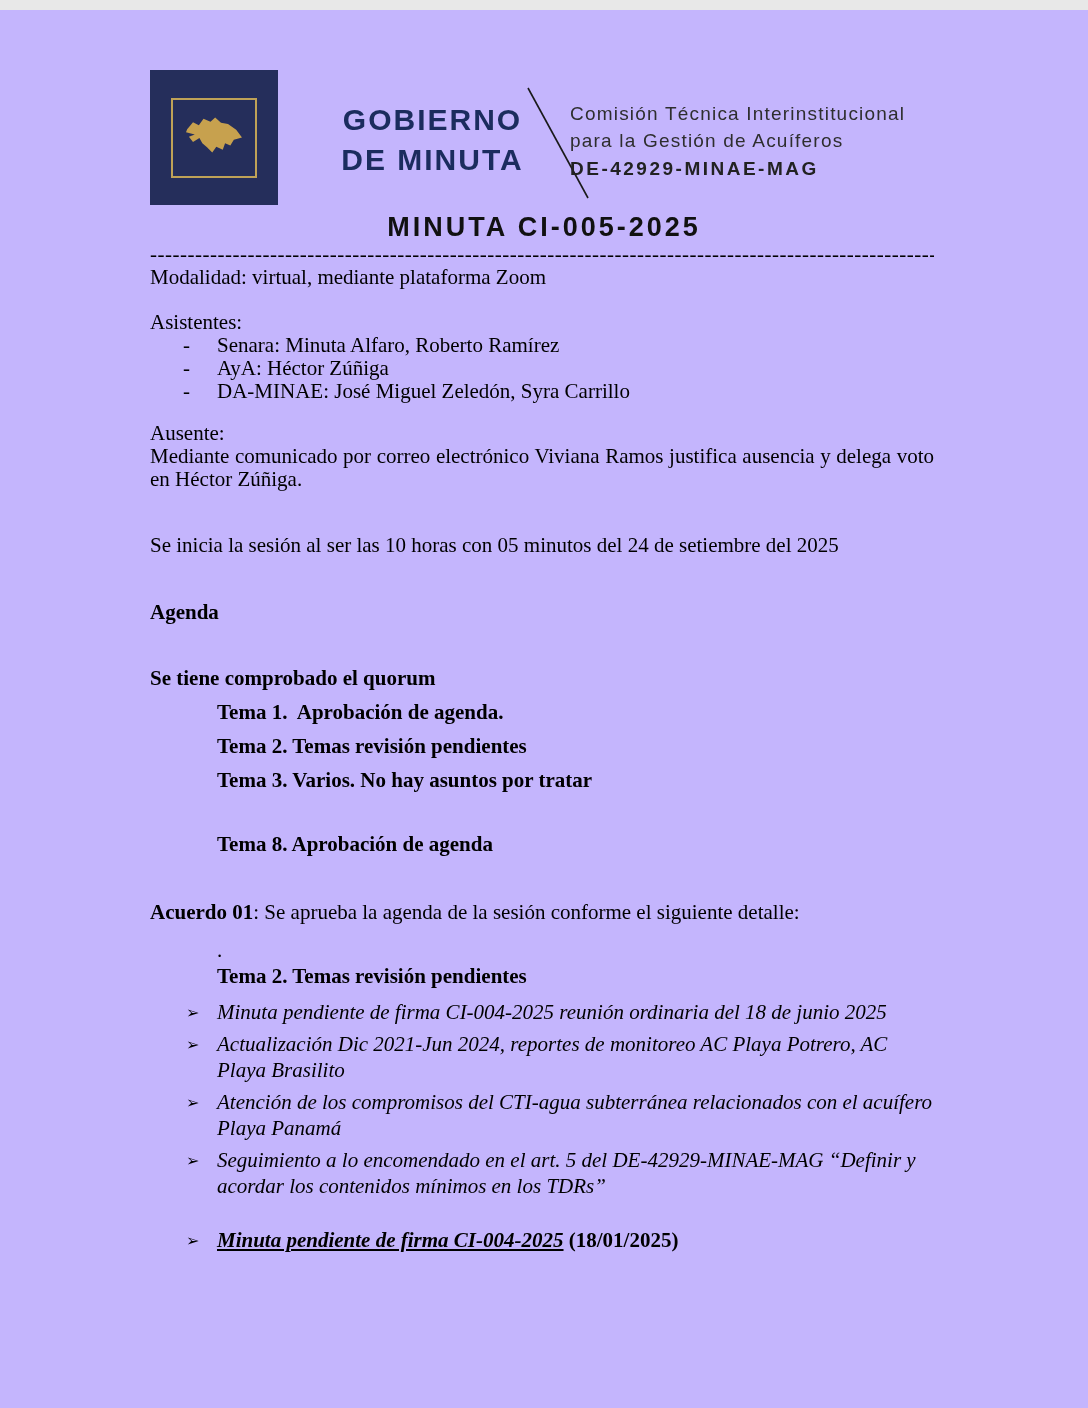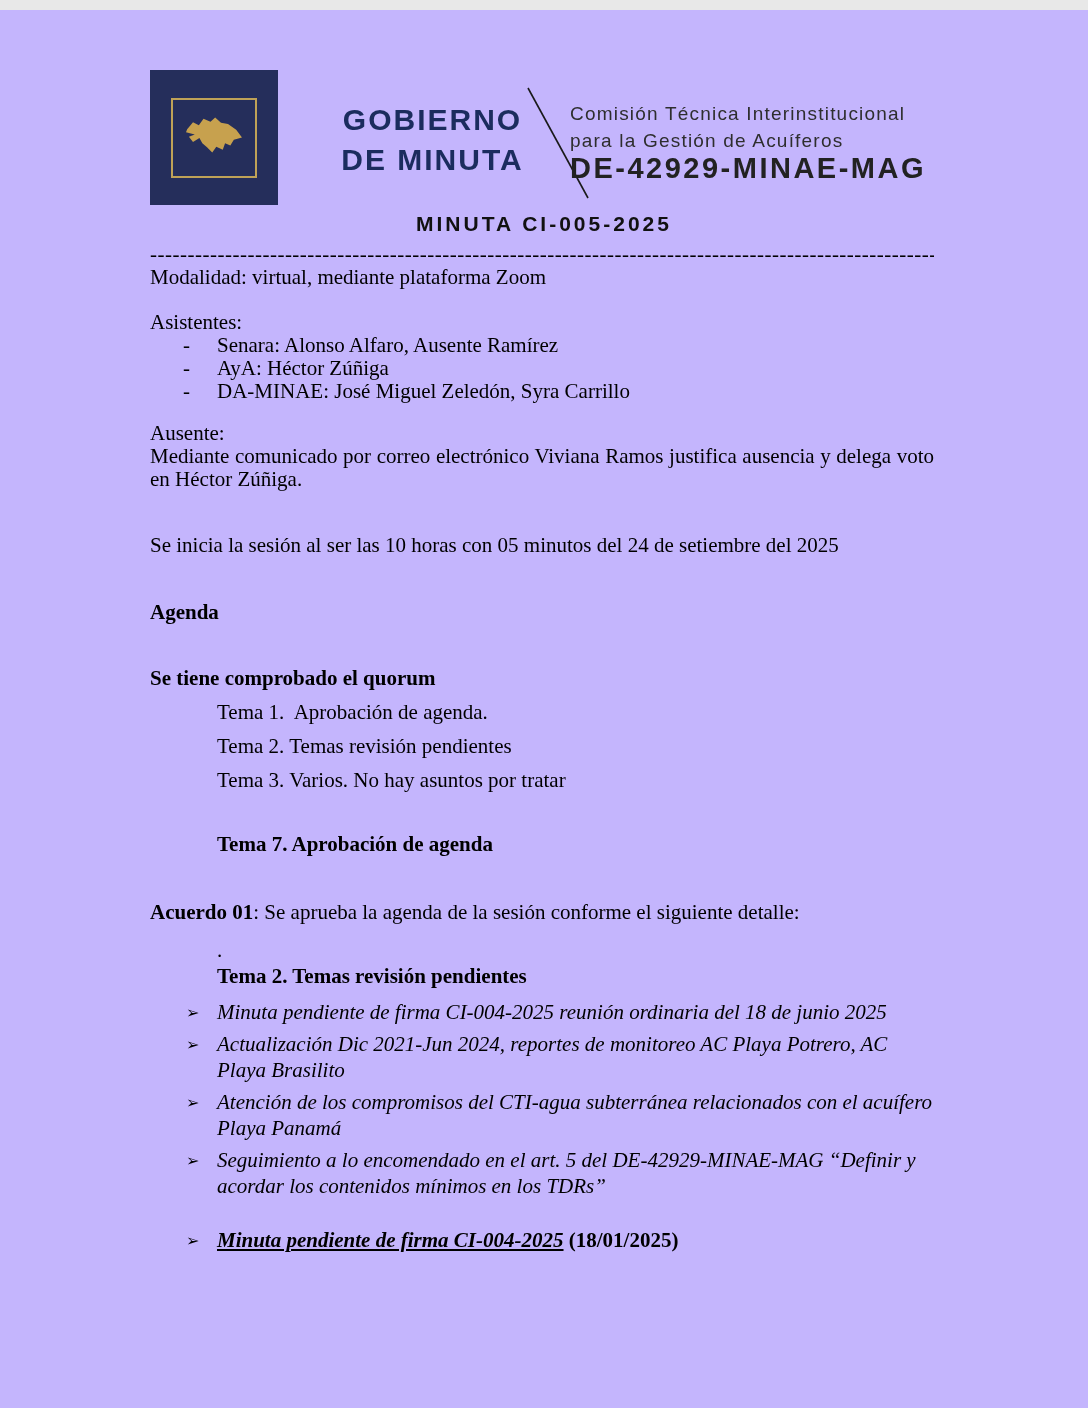--- a/index.html
+++ b/index.html
@@ -32,44 +32,44 @@
     font-weight:800;font-size:30px;line-height:40px;
     letter-spacing:2px;color:#1b2c5e;
   }
   .diagonal-line{position:absolute;left:518px;top:72px;}
   .org-block{
     position:absolute;left:570px;top:90px;width:375px;
     font-family:"Liberation Sans", sans-serif;
     color:#2e2e2e;
   }
   .org-line{font-size:19px;line-height:27px;font-weight:400;letter-spacing:1.2px;}
-  .org-decree{font-size:29px;line-height:29px;font-weight:700;letter-spacing:2.5px;color:#222;}
+  .org-decree{font-size:19px;line-height:29px;font-weight:700;letter-spacing:2.5px;color:#222;}
   .doc-title{
     position:absolute;left:0;top:202px;width:1088px;
     text-align:center;
     font-family:"Liberation Sans", sans-serif;
-    font-size:21px;font-weight:600;letter-spacing:3px;color:#111;
+    font-size:27px;font-weight:600;letter-spacing:3px;color:#111;
   }
   
   .body-col{
     position:absolute;left:150px;top:232px;width:784px;
     font-size:21px;line-height:23px;
   }
   .dashes{
     white-space:nowrap;overflow:hidden;
     height:24px;line-height:24px;letter-spacing:0.5px;
   }
   p{margin:0;}
   .just{text-align:justify;}
   .bold{font-weight:bold;}
   .ind{padding-left:67px;}
   ul{list-style:none;margin:0;padding:0;}
   .dash-list li{position:relative;padding-left:67px;}
   .dash-list .marker{position:absolute;left:33px;top:0;}
-  .agenda-list li{padding-left:67px;margin-bottom:11px;white-space:pre-wrap;}
+  .agenda-list li{padding-left:67px;margin-bottom:11px;white-space:pre-wrap;font-weight:bold;}
   .arrow-list li{
     position:relative;padding-left:67px;margin-bottom:6px;
     font-style:italic;line-height:26px;
   }
   .arrow-list .marker{
     position:absolute;left:36px;top:1px;
     font-style:normal;font-family:"DejaVu Sans", sans-serif;font-size:16px;
   }
   .final-bullet{
     position:relative;padding-left:67px;margin-top:28px;
@@ -126,21 +126,21 @@
   <main class="body-col">
 
     <div class="dashes">-----------------------------------------------------------------------------------------------------------------------</div>
 
     <p>Modalidad: virtual, mediante plataforma Zoom</p>
 
     <p class="mt-asist">Asistentes:</p>
     <ul class="dash-list">
       <li>
         <span class="marker">-</span>
-        <span>Senara: Alonso Alfaro, Ausente Ramírez</span>
+        <span>Senara: Minuta Alfaro, Roberto Ramírez</span>
       </li>
       <li>
         <span class="marker">-</span>
         <span>AyA: Héctor Zúñiga</span>
       </li>
       <li>
         <span class="marker">-</span>
         <span>DA-MINAE: José Miguel Zeledón, Syra Carrillo</span>
       </li>
     </ul>
@@ -152,21 +152,21 @@
 
     <p class="bold mt-agenda">Agenda</p>
 
     <p class="bold mt-quorum">Se tiene comprobado el quorum</p>
     <ul class="agenda-list mt-agendalist">
       <li>Tema 1.  Aprobación de agenda.</li>
       <li>Tema 2. Temas revisión pendientes</li>
       <li>Tema 3. Varios. No hay asuntos por tratar</li>
     </ul>
 
-    <p class="bold ind mt-tema1">Tema 7. Aprobación de agenda</p>
+    <p class="bold ind mt-tema1">Tema 8. Aprobación de agenda</p>
 
     <p class="mt-acuerdo"><span class="bold">Acuerdo 01</span><span>: Se aprueba la agenda de la sesión conforme el siguiente detalle:</span></p>
 
     <p class="ind mt-dot">.</p>
 
     <p class="bold ind mt-tema2">Tema 2. Temas revisión pendientes</p>
 
     <ul class="arrow-list mt-bullets">
       <li>
         <span class="marker">➢</span>

